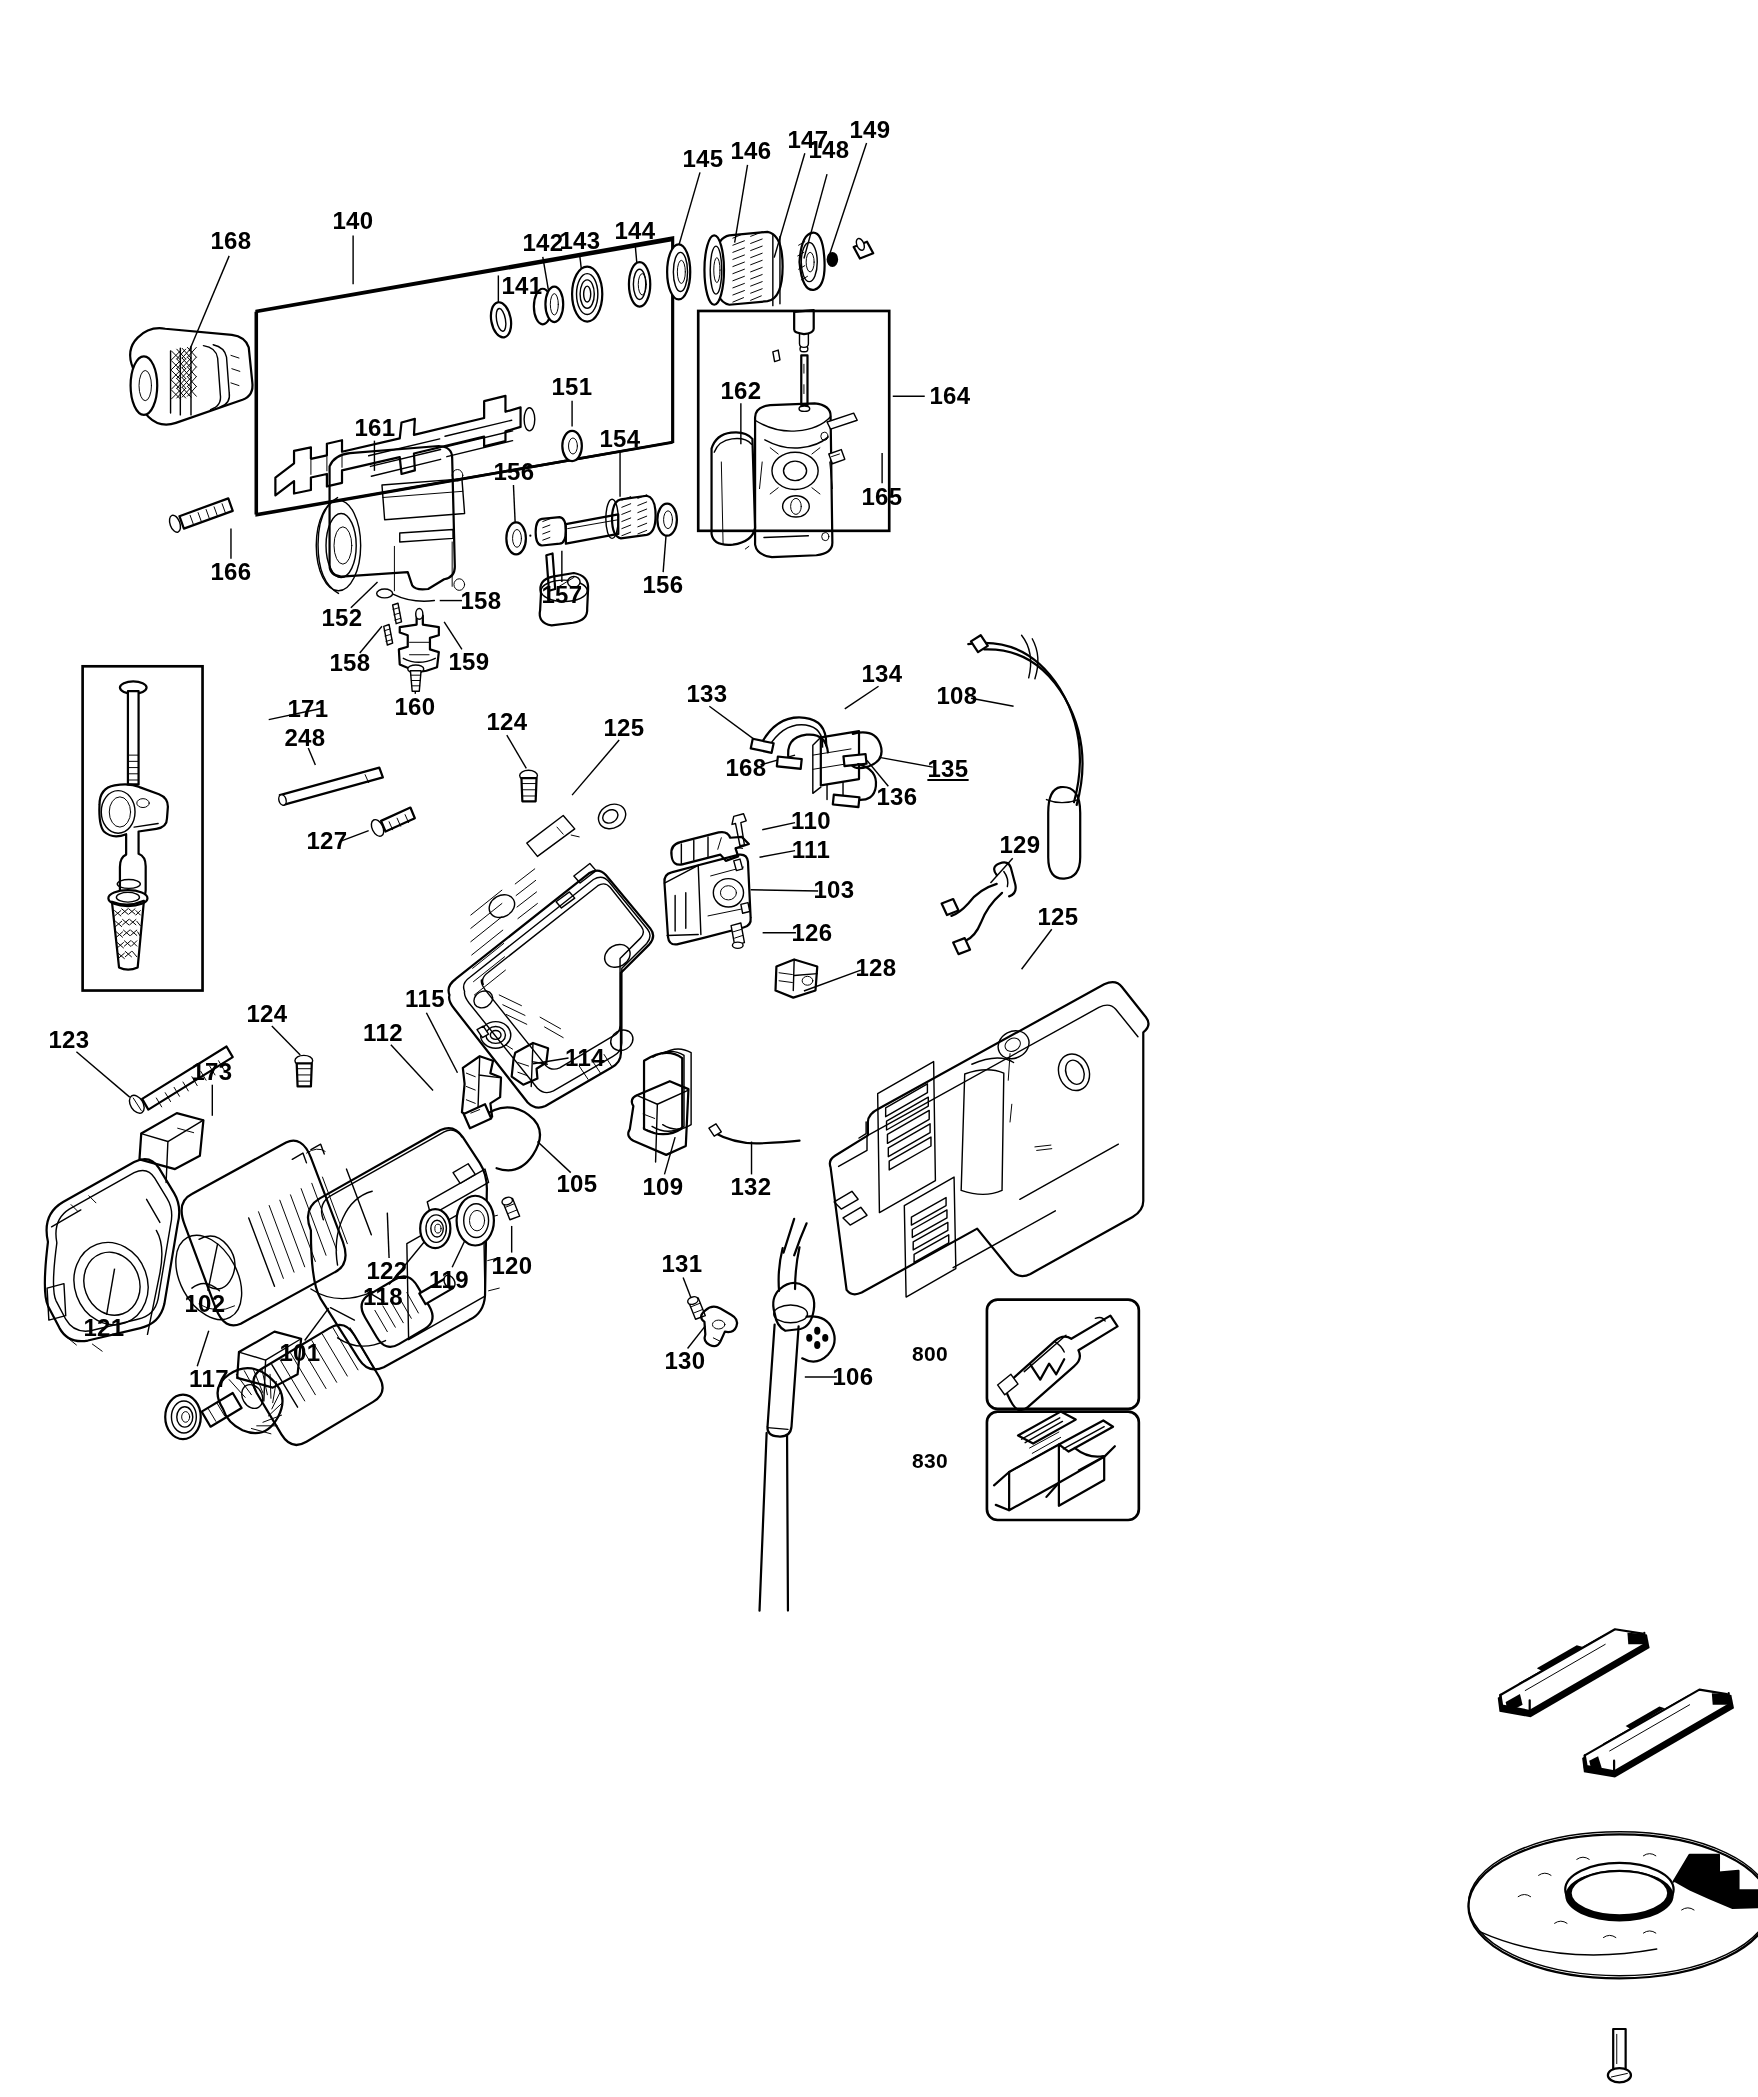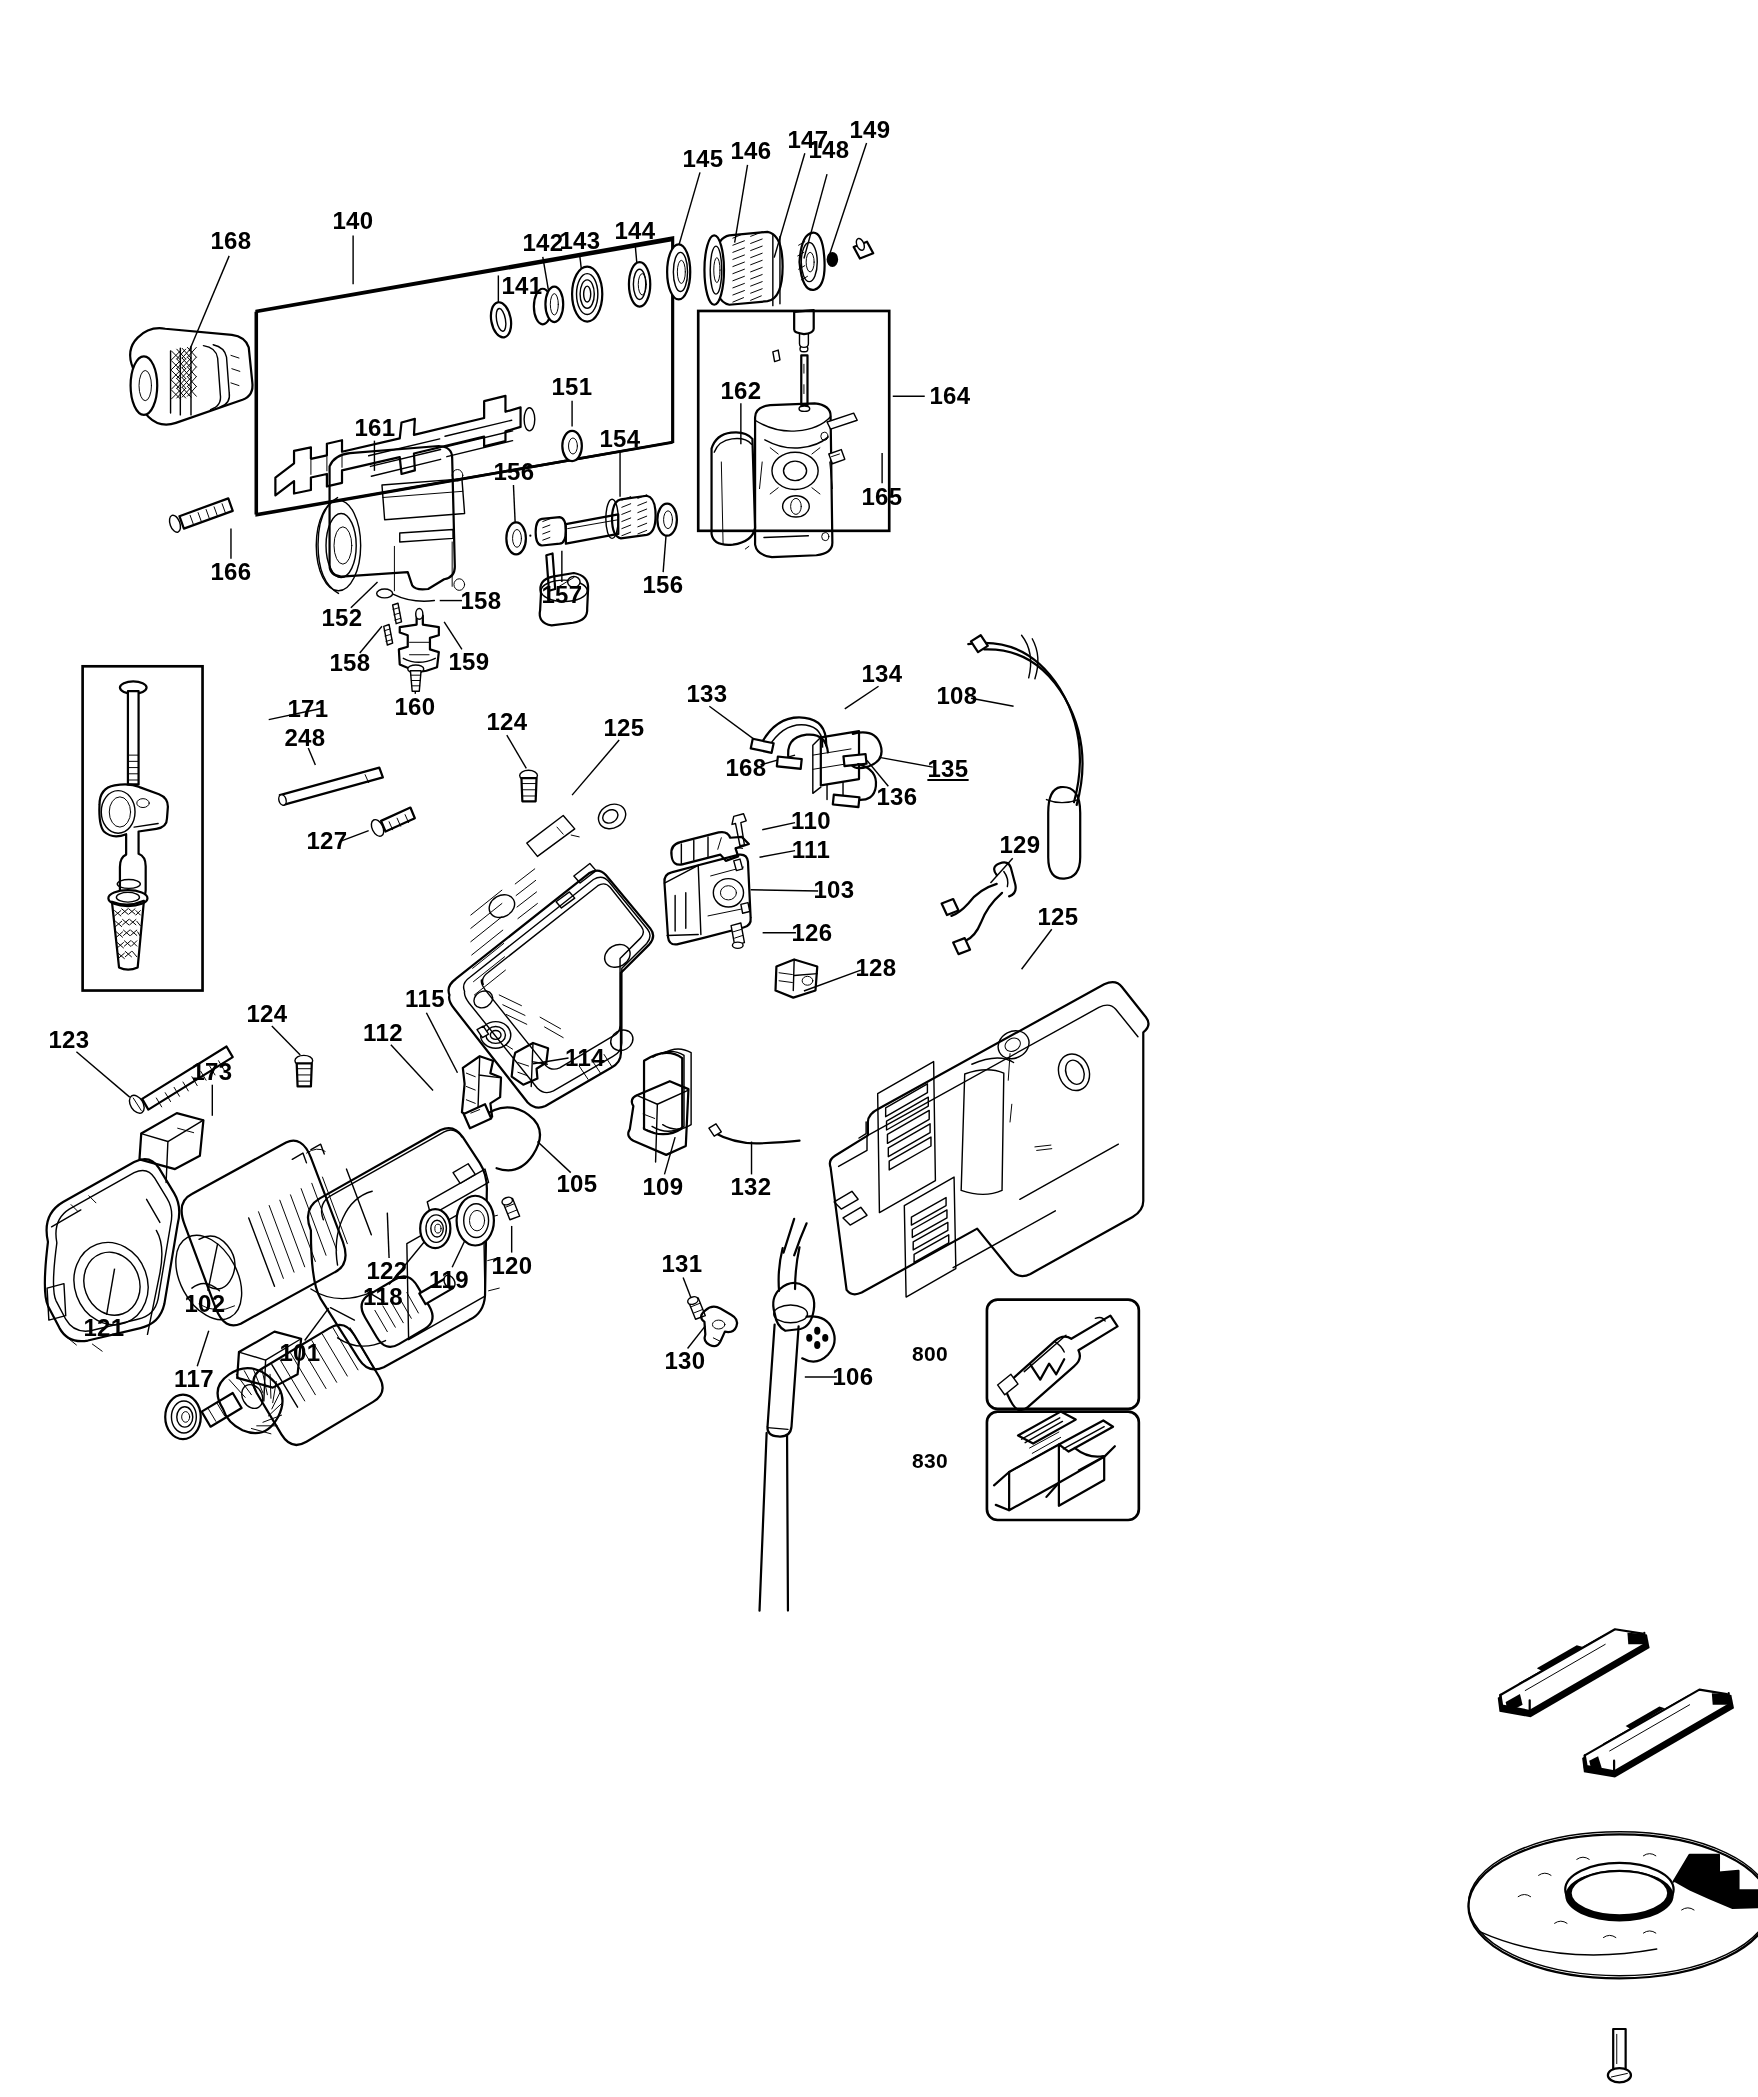--- a/index.html
+++ b/index.html
@@ -845,21 +845,21 @@
   <div class="lbl" style="left:383px;  top:1033px;">112</div>
   <div class="lbl" style="left:425px;  top:999px;">115</div>
   <div class="lbl" style="left:585px; top:1058px;">114</div>
   <div class="lbl" style="left:577px; top:1184px;">105</div>
   <div class="lbl" style="left:104px;  top:1328px;">121</div>
   <div class="lbl" style="left:205px;  top:1304px;">102</div>
   <div class="lbl" style="left:387px;  top:1271px;">122</div>
   <div class="lbl" style="left:383px;  top:1297px;">118</div>
   <div class="lbl" style="left:449px; top:1280px;">119</div>
   <div class="lbl" style="left:512px; top:1266px;">120</div>
-  <div class="lbl" style="left:194px;  top:1379px;">117</div>
+  <div class="lbl" style="left:209px;  top:1379px;">117</div>
   <div class="lbl" style="left:300px;  top:1353px;">101</div>
   <div class="lbl" style="left:663px; top:1187px;">109</div>
   <div class="lbl" style="left:751px; top:1187px;">132</div>
   <div class="lbl" style="left:682px; top:1264px;">131</div>
   <div class="lbl" style="left:685px; top:1361px;">130</div>
   <div class="lbl" style="left:853px; top:1377px;">106</div>
   <div class="lbl big" style="left:930px; top:1353px;">800</div>
   <div class="lbl big" style="left:930px; top:1460px;">830</div>
 
 </div>

